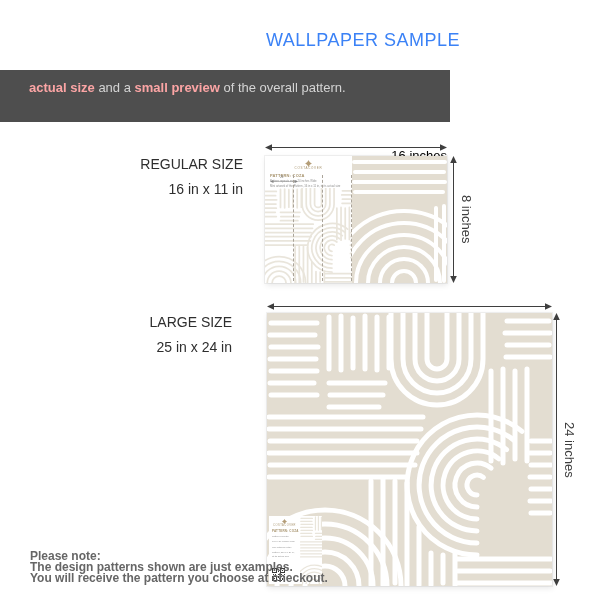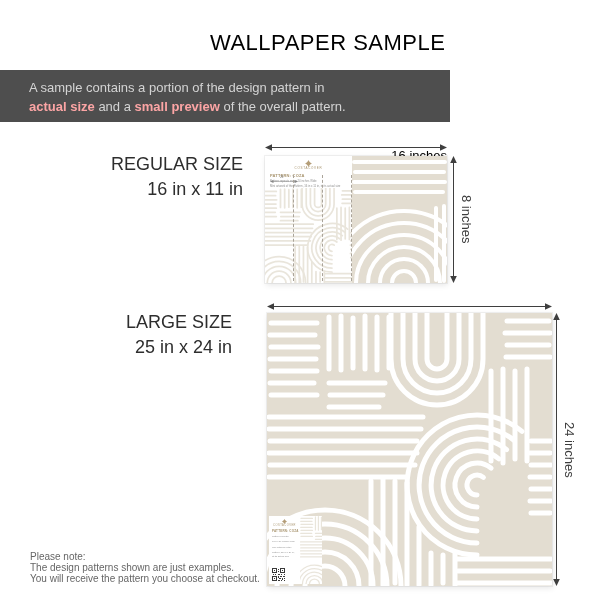--- a/index.html
+++ b/index.html
@@ -1,29 +1,29 @@
 <!DOCTYPE html>
 <html><head>
 <meta charset="utf-8">
 <style>
   html,body{margin:0;padding:0;background:#fff;}
   .canvas{position:relative;width:600px;height:600px;background:#ffffff;
           font-family:"Liberation Sans",sans-serif;overflow:hidden;}
 
   
-  .title{position:absolute;left:210px;top:30px;width:250px;text-align:left;
-         font-size:22px;letter-spacing:.5px;color:#000000;font-weight:500;}
+  .title{position:absolute;left:210px;top:30px;width:250px;text-align:right;
+         font-size:18px;letter-spacing:.5px;color:#3b82f6;font-weight:500;}
 
   
   .banner{position:absolute;left:0;top:70px;width:450px;height:52px;background:#4e4e4e;
           box-sizing:border-box;padding:8px 0 0 29px;font-size:13px;line-height:19px;color:#d4d4d4;}
   .banner b{color:#fca5a5;}
 
   
-  .size-label{position:absolute;text-align:right;font-size:18px;line-height:25px;
+  .size-label{position:absolute;text-align:right;font-size:14px;line-height:25px;
               color:#2e2e2e;font-weight:500;}
   #reg-label{left:95px;top:152px;width:148px;}
   #large-label{left:112px;top:310px;width:120px;}
 
   
   .dim-top{position:absolute;text-align:right;font-size:13px;color:#000000;margin-top:20px;}
   #reg-wlabel{left:265px;top:128px;width:182px;}
   #large-wlabel{left:267px;top:287px;width:285px;}
   .arrow-h{position:absolute;height:9px;}
   #reg-harrow{left:265px;top:143px;width:182px;}
@@ -58,21 +58,21 @@
   
   .card{position:absolute;left:2px;bottom:2px;width:31px;height:68px;background:#fff;overflow:hidden;}
   .card .mini-logo{margin-top:3px;}
   .card .brand{font-size:2.6px;letter-spacing:.5px;line-height:3.2px;}
   .card .ptitle{margin:2px 0 0 3px;font-size:3px;}
   .card .pinfo{margin:1.6px 0 0 3px;font-size:2.4px;line-height:3.2px;}
   .qr{position:absolute;left:3px;bottom:3px;}
   .strip{position:absolute;left:33px;bottom:2px;width:22px;height:68px;background:#fff;overflow:hidden;}
 
   
-  .footer{position:absolute;left:30px;top:551px;font-size:10px;line-height:11px;color:#666;}
+  .footer{position:absolute;left:30px;top:551px;font-size:12px;line-height:11px;color:#666;font-weight:bold;}
   svg{display:block;}
 </style>
 </head>
 <body>
 
 <svg width="0" height="0" style="position:absolute">
   <defs>
     <g id="pat-large" fill="none" stroke="currentColor" stroke-width="5" stroke-linecap="round">
       <path d="M4 10H50M3 22H48M4 34H51M3 46H49M4 58H50M3 70H47M4 82H50"></path>
       <path d="M62 4V56M74 3V57M86 5V55M98 3V56M110 4V57M122 4V55"></path>
@@ -110,21 +110,20 @@
       <path d="M84 52V124M92 50V125"></path>
     </g>
   </defs>
 </svg>
 
 <div class="canvas">
 
   <div class="title">WALLPAPER SAMPLE</div>
 
   <div class="banner">
-    <div>A sample contains a portion of the design pattern in</div>
     <div><b>actual size</b><span> and a </span><b>small preview</b><span> of the overall pattern.</span></div>
   </div>
 
   <div class="size-label" id="reg-label">
     <div>REGULAR SIZE</div>
     <div>16 in x 11 in</div>
   </div>
 
   <div class="dim-top" id="reg-wlabel">16 inches</div>
   <div class="arrow-h" id="reg-harrow">

